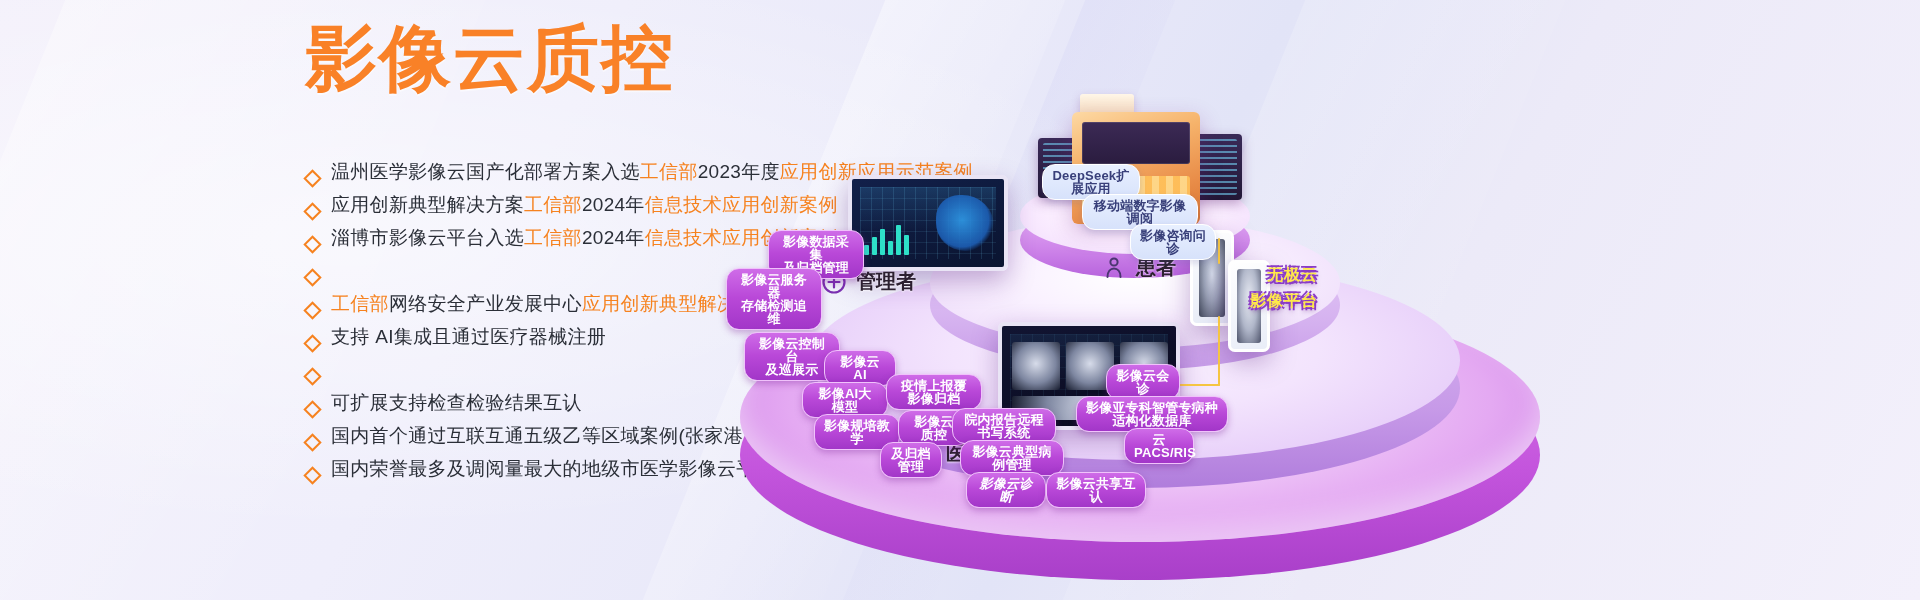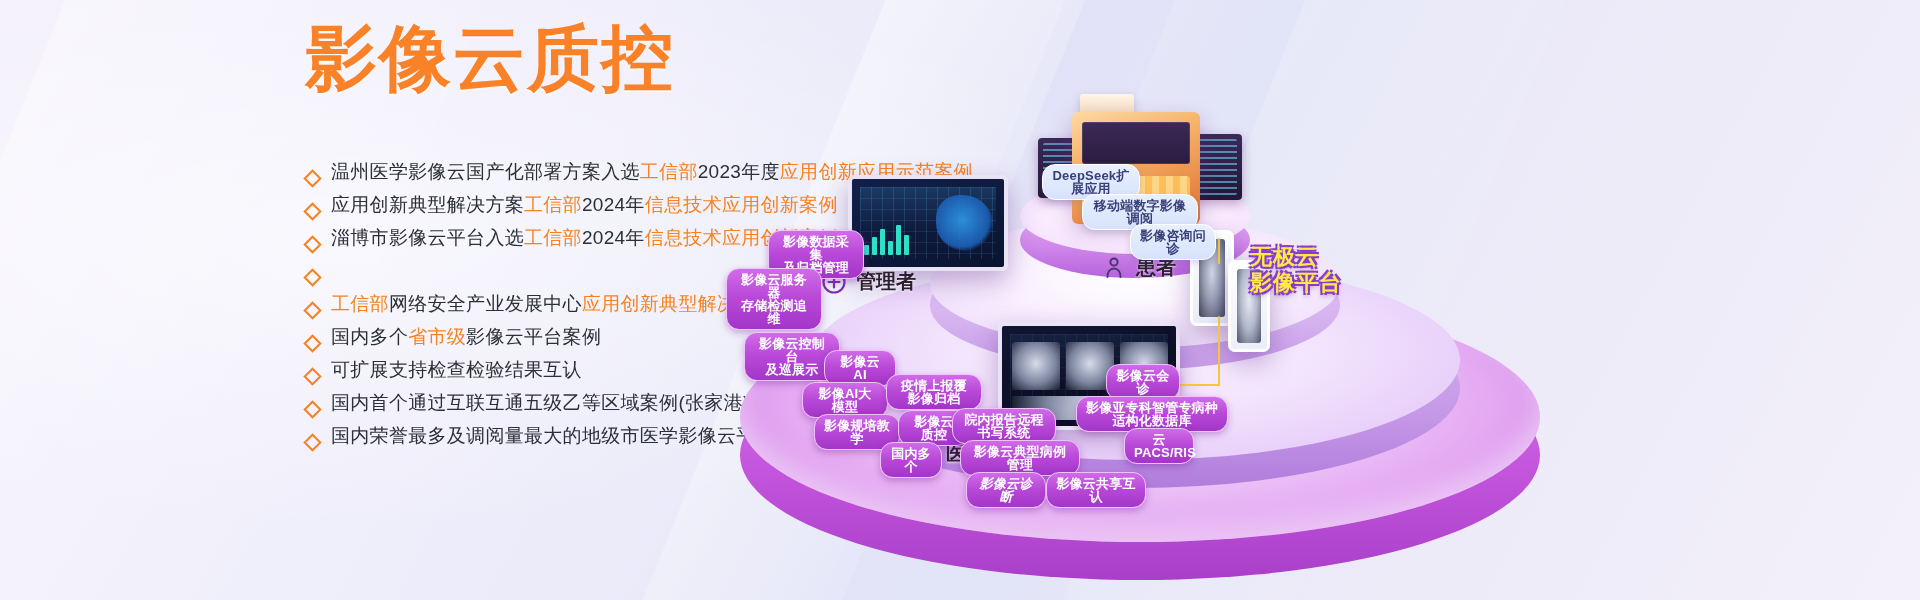--- a/index.html
+++ b/index.html
@@ -148,23 +148,23 @@
     border-radius:2px;
   }
   .core-top-card{
     position:absolute; left:360px; top:-26px; width:54px; height:28px;
     background: linear-gradient(180deg,#fff6e8,#f3d4ae); border-radius:3px;
     box-shadow: 0 3px 8px rgba(120,60,140,.25);
   }
 
   
   .center-label {
-    position: absolute; left: 530px; top: 124px;
-    text-align: left;
-    font-size: 22px; font-weight: 700; line-height: 26px;
+    position: absolute; left: 530px; top: 142px;
+    text-align: right;
+    font-size: 16px; font-weight: 700; line-height: 26px;
     color: #ffe94a;
     text-shadow:
       -2px -2px 0 #8a3cc6, 2px -2px 0 #8a3cc6, -2px 2px 0 #8a3cc6, 2px 2px 0 #8a3cc6,
       0 3px 5px rgba(90,20,120,.5);
     white-space: nowrap;
     letter-spacing: 1px;
   }
 
   
   .role {
@@ -264,21 +264,24 @@
         </div>
         <div class="li">
           <span class="dia"></span>
         </div>
         <div class="li">
           <span class="dia"></span>
           <span class="txt"><span class="hl">工信部</span><span>网络安全产业发展中心</span><span class="hl">应用创新典型解决方案</span></span>
         </div>
         <div class="li">
           <span class="dia"></span>
-          <span class="txt"><span>国内多个</span><span class="hl">省市级</span><span>影像云平台案例</span></span>
+          <span class="txt"><span>支持 AI集成且通过医疗器械注册</span></span>
+        </div>
+        <div class="li">
+          <span class="dia"></span>
         </div>
         <div class="li">
           <span class="dia"></span>
           <span class="txt"><span>可扩展支持检查检验结果互认</span></span>
         </div>
         <div class="li">
           <span class="dia"></span>
           <span class="txt"><span>国内首个通过互联互通五级乙等区域案例(张家港)</span></span>
         </div>
         <div class="li">
@@ -374,23 +377,23 @@
 存储检测追维</div>
         <div class="pill" style="left: 24px; top: 188px; width: 96px; margin-top: 24px;">影像云控制台
 及巡展示</div>
       </div>
     <div id="tags-bottom">
         <div class="pill" style="left: 104px; top: 230px; width: 72px;">影像云AI</div>
         <div class="pill" style="left: 82px; top: 262px; width: 86px;">影像AI大模型</div>
         <div class="pill" style="left: 94px; top: 294px; width: 86px;">影像规培教学</div>
         <div class="pill" style="left: 166px; top: 254px; width: 96px;">疫情上报覆影像归档</div>
         <div class="pill" style="left: 178px; top: 290px; width: 72px;">影像云质控</div>
-        <div class="pill" style="left: 160px; top: 322px; width: 62px;">国内多个</div>
+        <div class="pill" style="left: 160px; top: 322px; width: 62px;">及归档管理</div>
         <div class="pill" style="left: 232px; top: 288px; width: 104px;">院内报告远程书写系统</div>
-        <div class="pill" style="left: 240px; top: 320px; width: 120px;">影像云典型病例管理</div>
+        <div class="pill" style="left: 240px; top: 320px; width: 104px;">影像云典型病例管理</div>
         <div class="pill" style="left: 246px; top: 352px; width: 80px; font-style: italic;">影像云诊断</div>
         <div class="pill" style="left: 386px; top: 244px; width: 74px;">影像云会诊</div>
         <div class="pill" style="left: 356px; top: 276px; width: 152px;">影像亚专科智管专病种适构化数据库</div>
         <div class="pill" style="left: 404px; top: 308px; width: 70px;">云PACS/RIS</div>
         <div class="pill" style="left: 326px; top: 352px; width: 100px;">影像云共享互认</div>
       </div>
     <div id="tags-right">
         <div class="pill lite" style="left: 322px; top: 44px; width: 98px;">DeepSeek扩展应用</div>
         <div class="pill lite" style="left: 362px; top: 74px; width: 116px; font-family: Liberation Serif, serif;">移动端数字影像调阅</div>
         <div class="pill lite" style="left: 410px; top: 104px; width: 86px;">影像咨询问诊</div>

